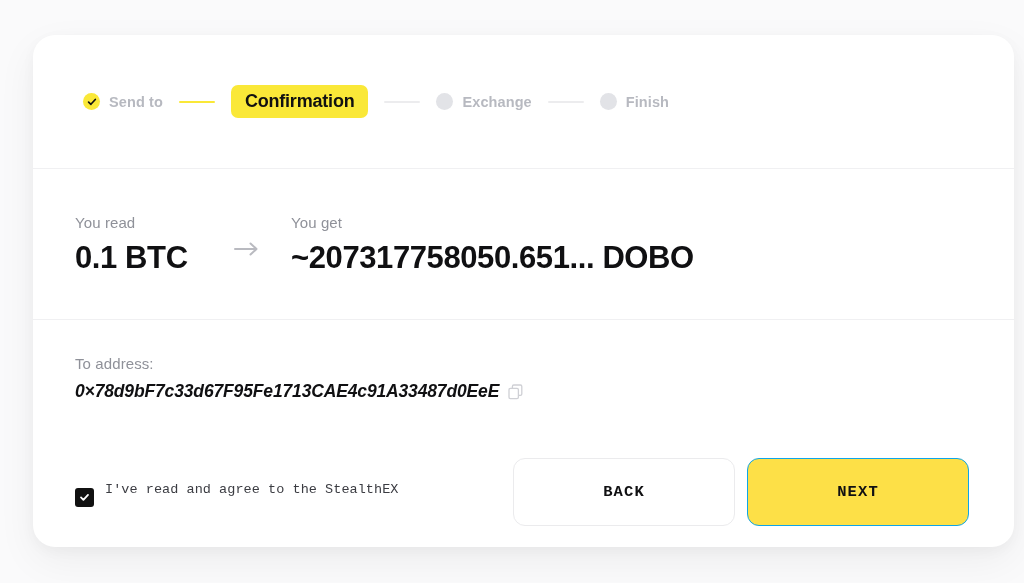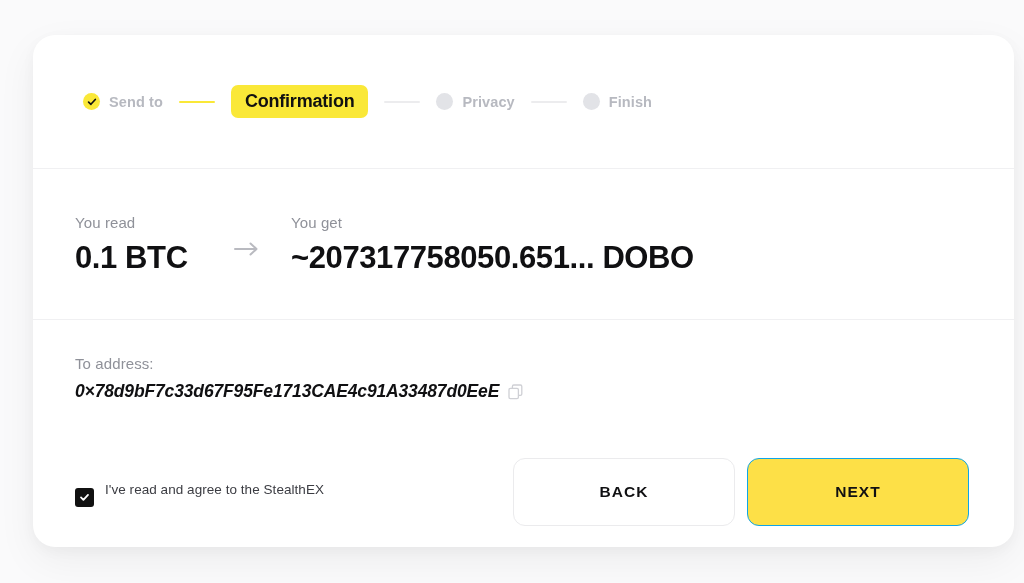--- a/index.html
+++ b/index.html
@@ -197,20 +197,21 @@
     position: absolute;
     left: 0;
     right: 0;
     top: 402px;
     height: 110px;
     padding: 0 45px 0 42px;
     box-sizing: border-box;
     display: flex;
     align-items: center;
     justify-content: space-between;
+    font-family: Liberation Mono, monospace;
   }
   .terms {
     display: flex;
     align-items: flex-start;
     gap: 11px;
     padding-top: 2px;
   }
   .checkbox {
     width: 19px;
     height: 19px;
@@ -290,21 +291,21 @@
       </div>
 
       <span class="connector c-active"></span>
 
       <div class="step-badge">Confirmation</div>
 
       <span class="connector c-idle"></span>
 
       <div class="step">
         <span class="step-dot idle"></span>
-        <span class="step-label">Privacy</span>
+        <span class="step-label">Exchange</span>
       </div>
 
       <span class="connector c-idle"></span>
 
       <div class="step">
         <span class="step-dot idle"></span>
         <span class="step-label">Finish</span>
       </div>
 
     </div>

